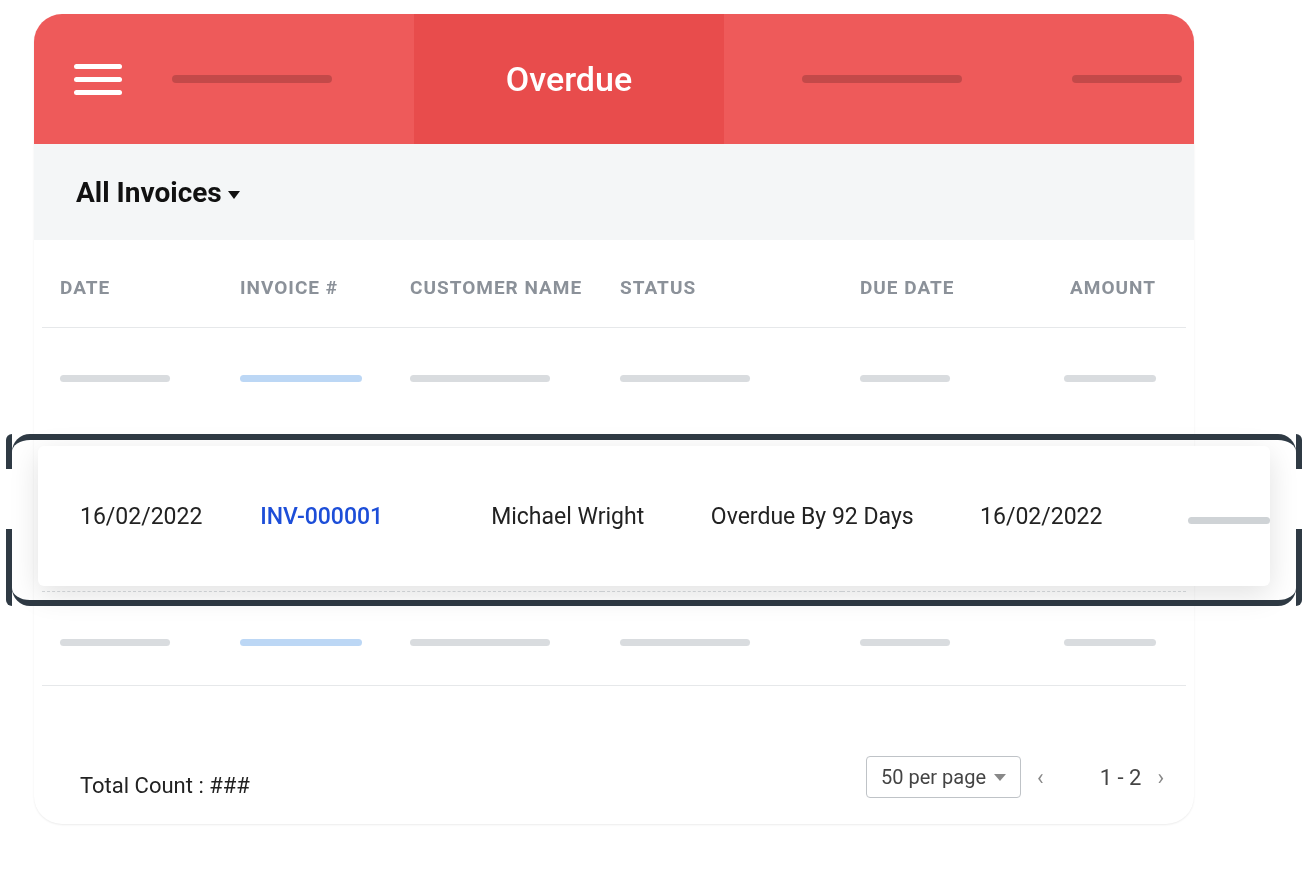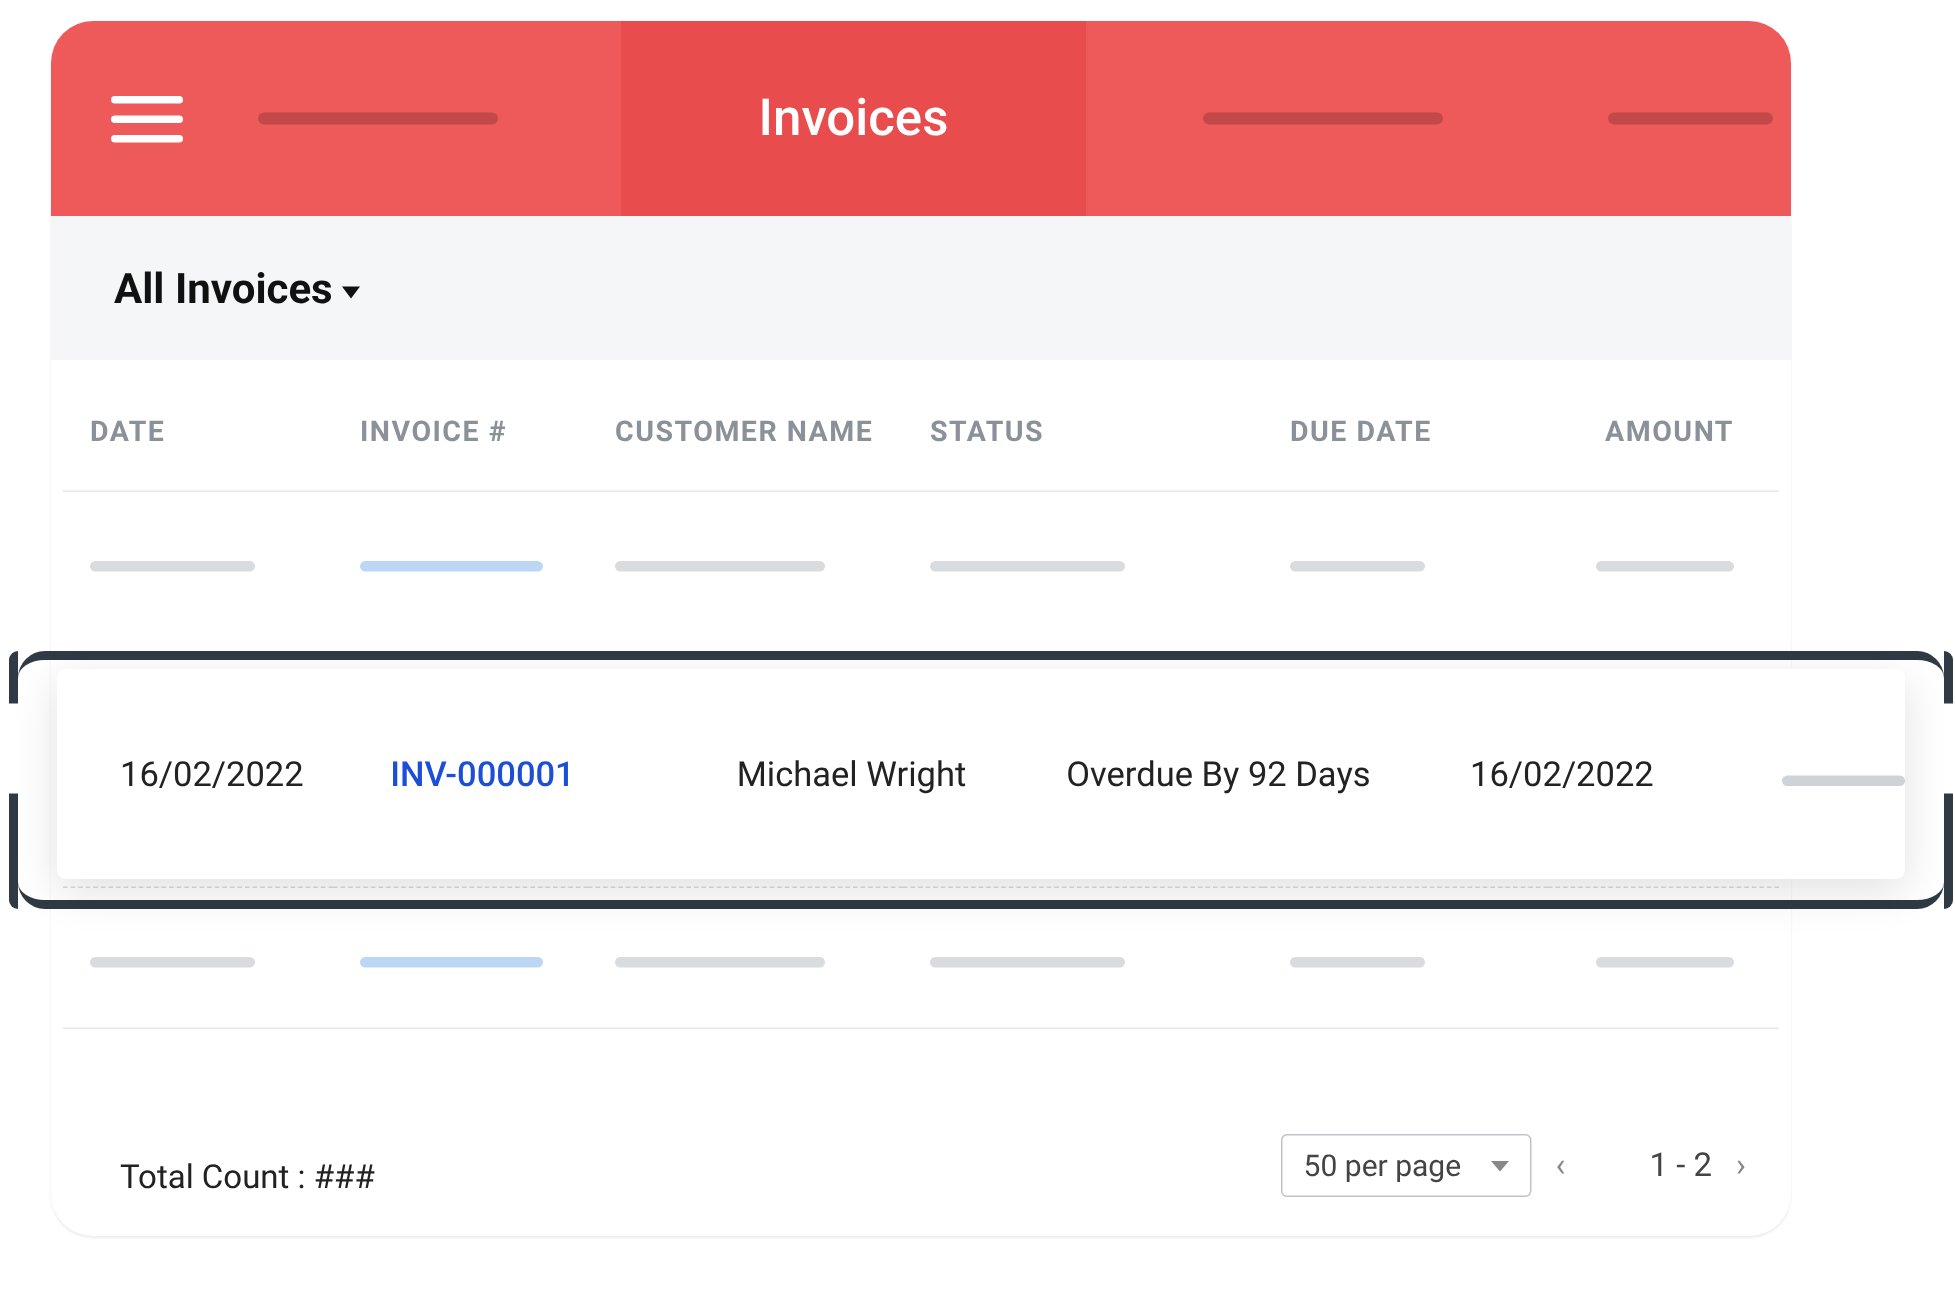--- a/index.html
+++ b/index.html
@@ -217,21 +217,21 @@
     }
     .perpage-btn {
       border: 1px solid #bfc3c7;
       border-radius: 4px;
       padding: 8px 14px;
       font-size: 20px;
       color: #444;
       background: #fff;
       display: flex;
       align-items: center;
-      gap: 20px;
+      gap: 8px;
       cursor: pointer;
     }
     .chev {
       font-size: 22px;
       color: #888;
       cursor: pointer;
       user-select: none;
     }
     .chev-small {
       display:inline-block;
@@ -250,21 +250,21 @@
   <div class="topbar">
     <div class="topbar-left">
       <div class="hamburger">
         <span></span>
           <span></span>
           <span></span>
       </div>
       <div class="nav-placeholder"></div>
     </div>
     <div class="topbar-center">
-      <div class="topbar-center-title">Invoices</div>
+      <div class="topbar-center-title">Overdue</div>
     </div>
     <div class="topbar-right">
       <div class="nav-placeholder"></div>
       <div class="nav-placeholder" style="width:110px;"></div>
     </div>
   </div>
 
   <div class="subheader">
     <span>All Invoices</span>
     <span class="caret-down"></span>

